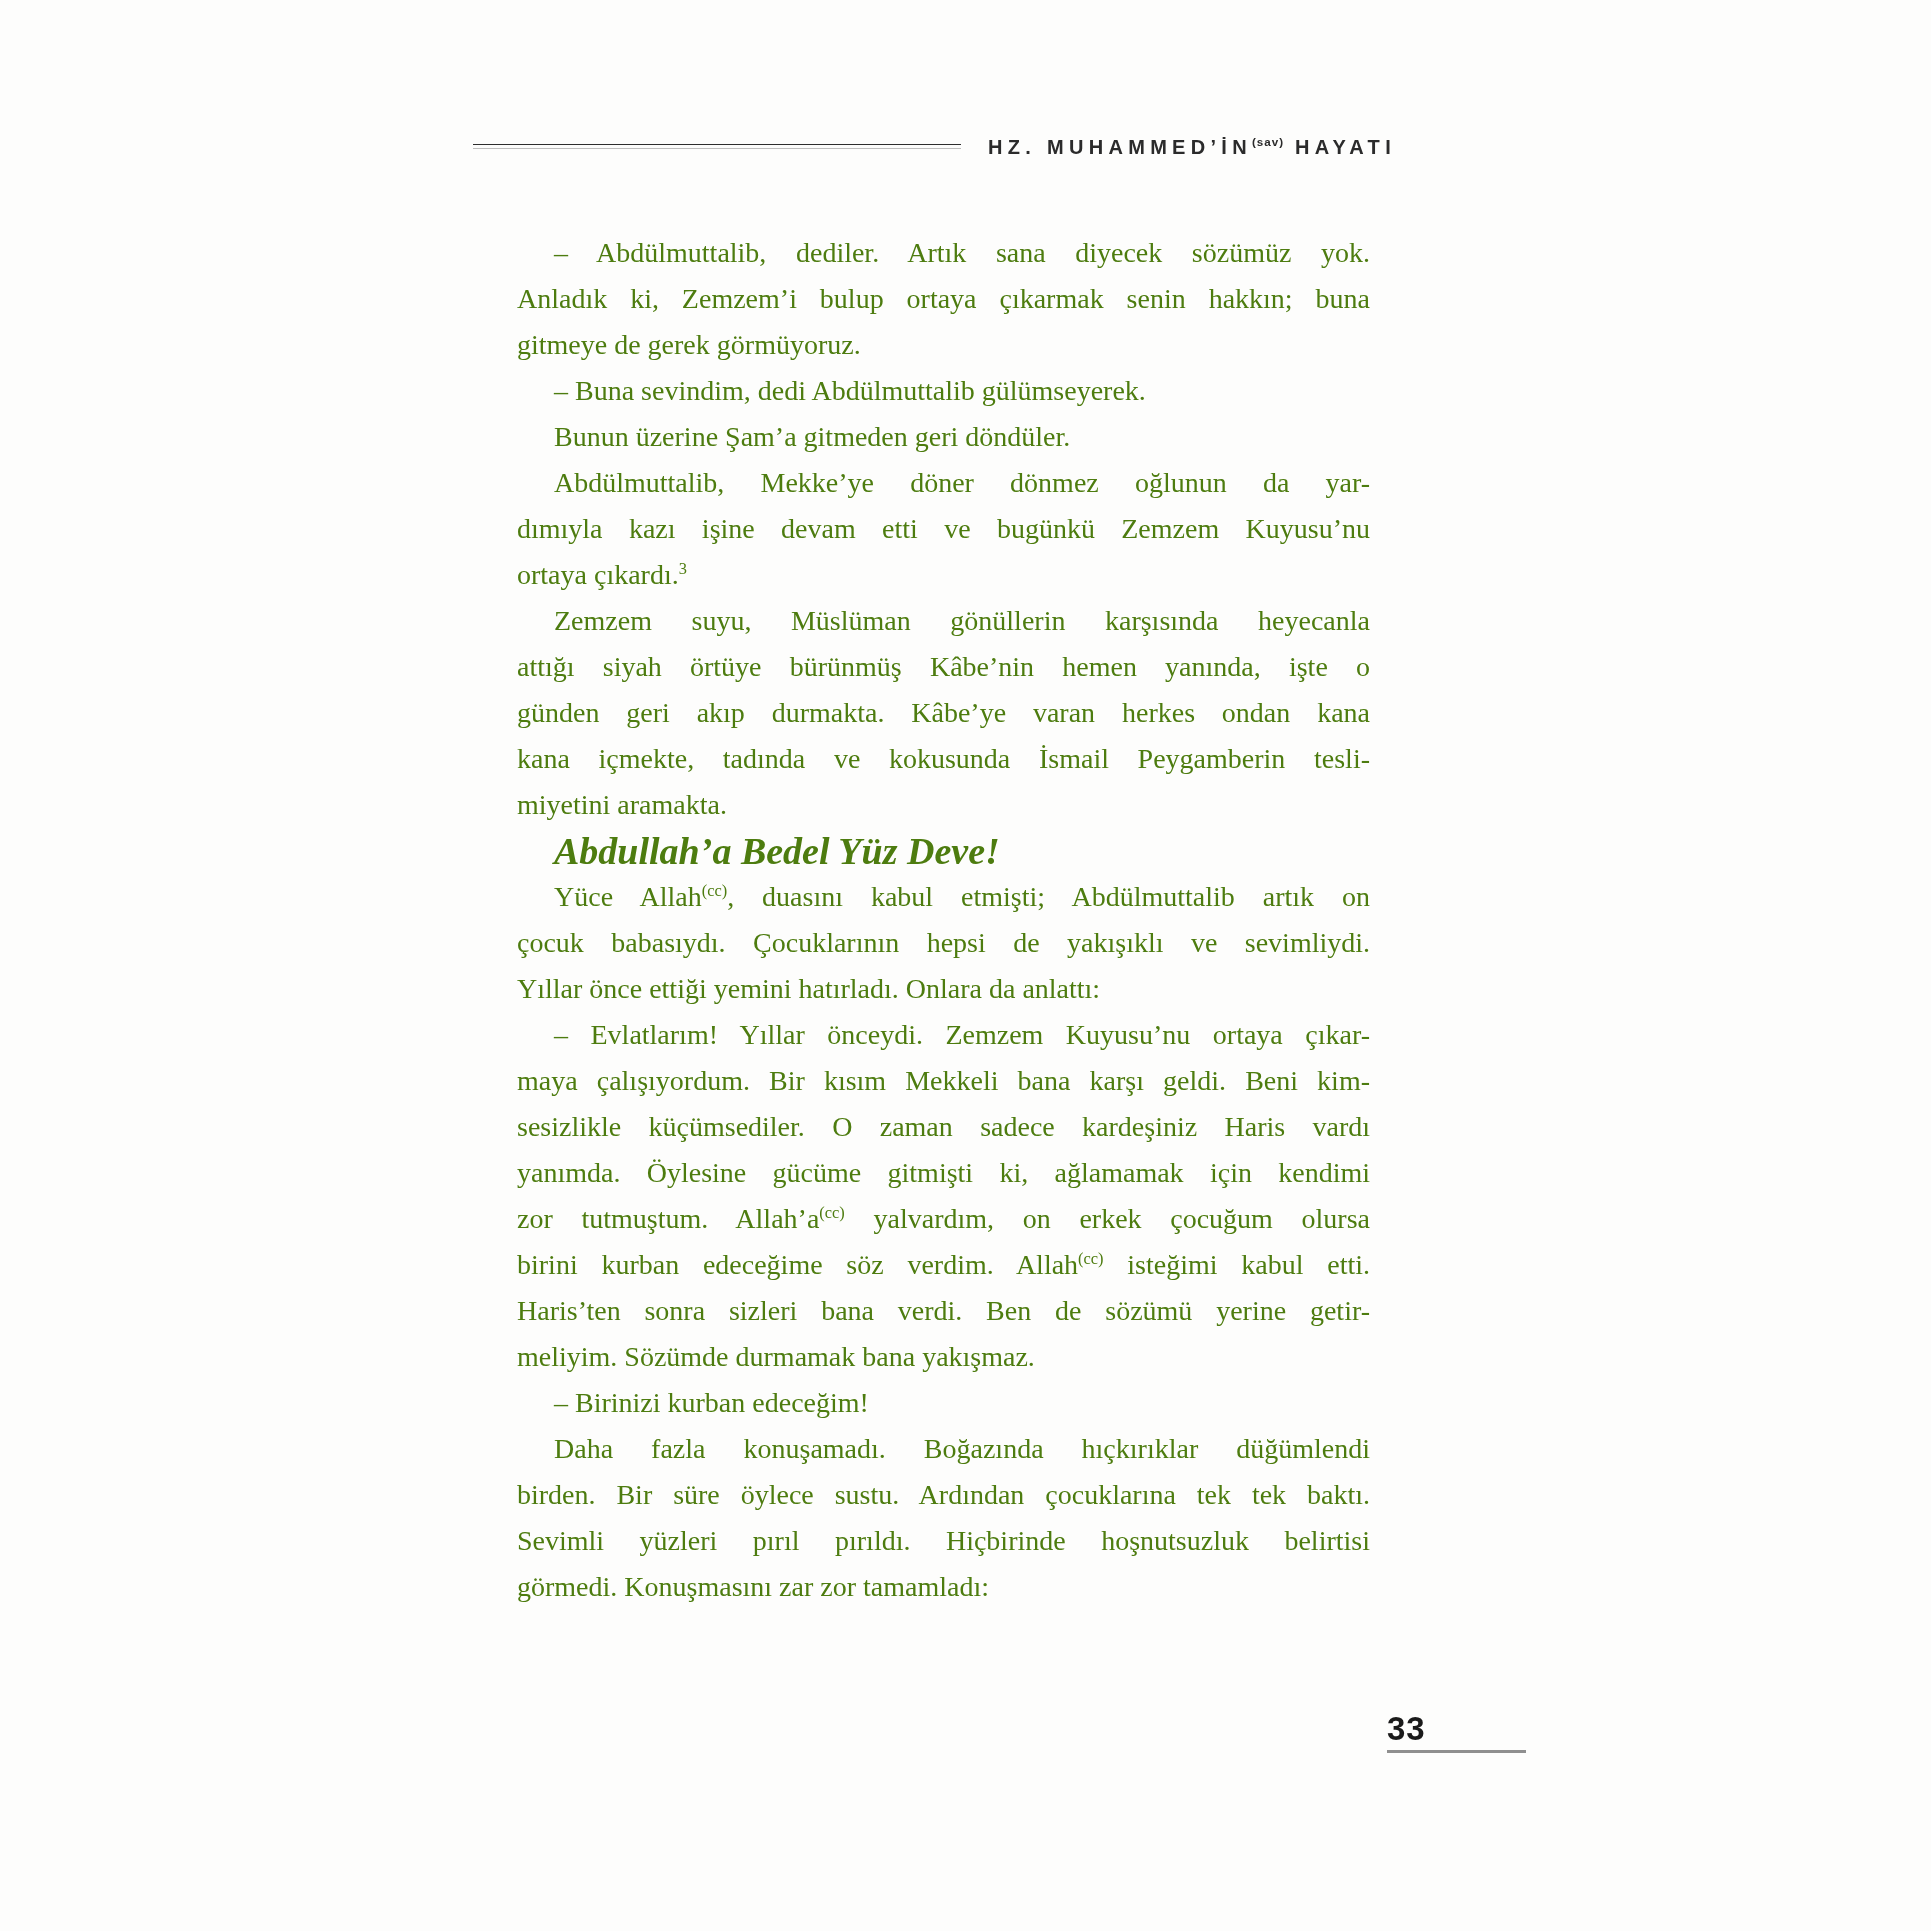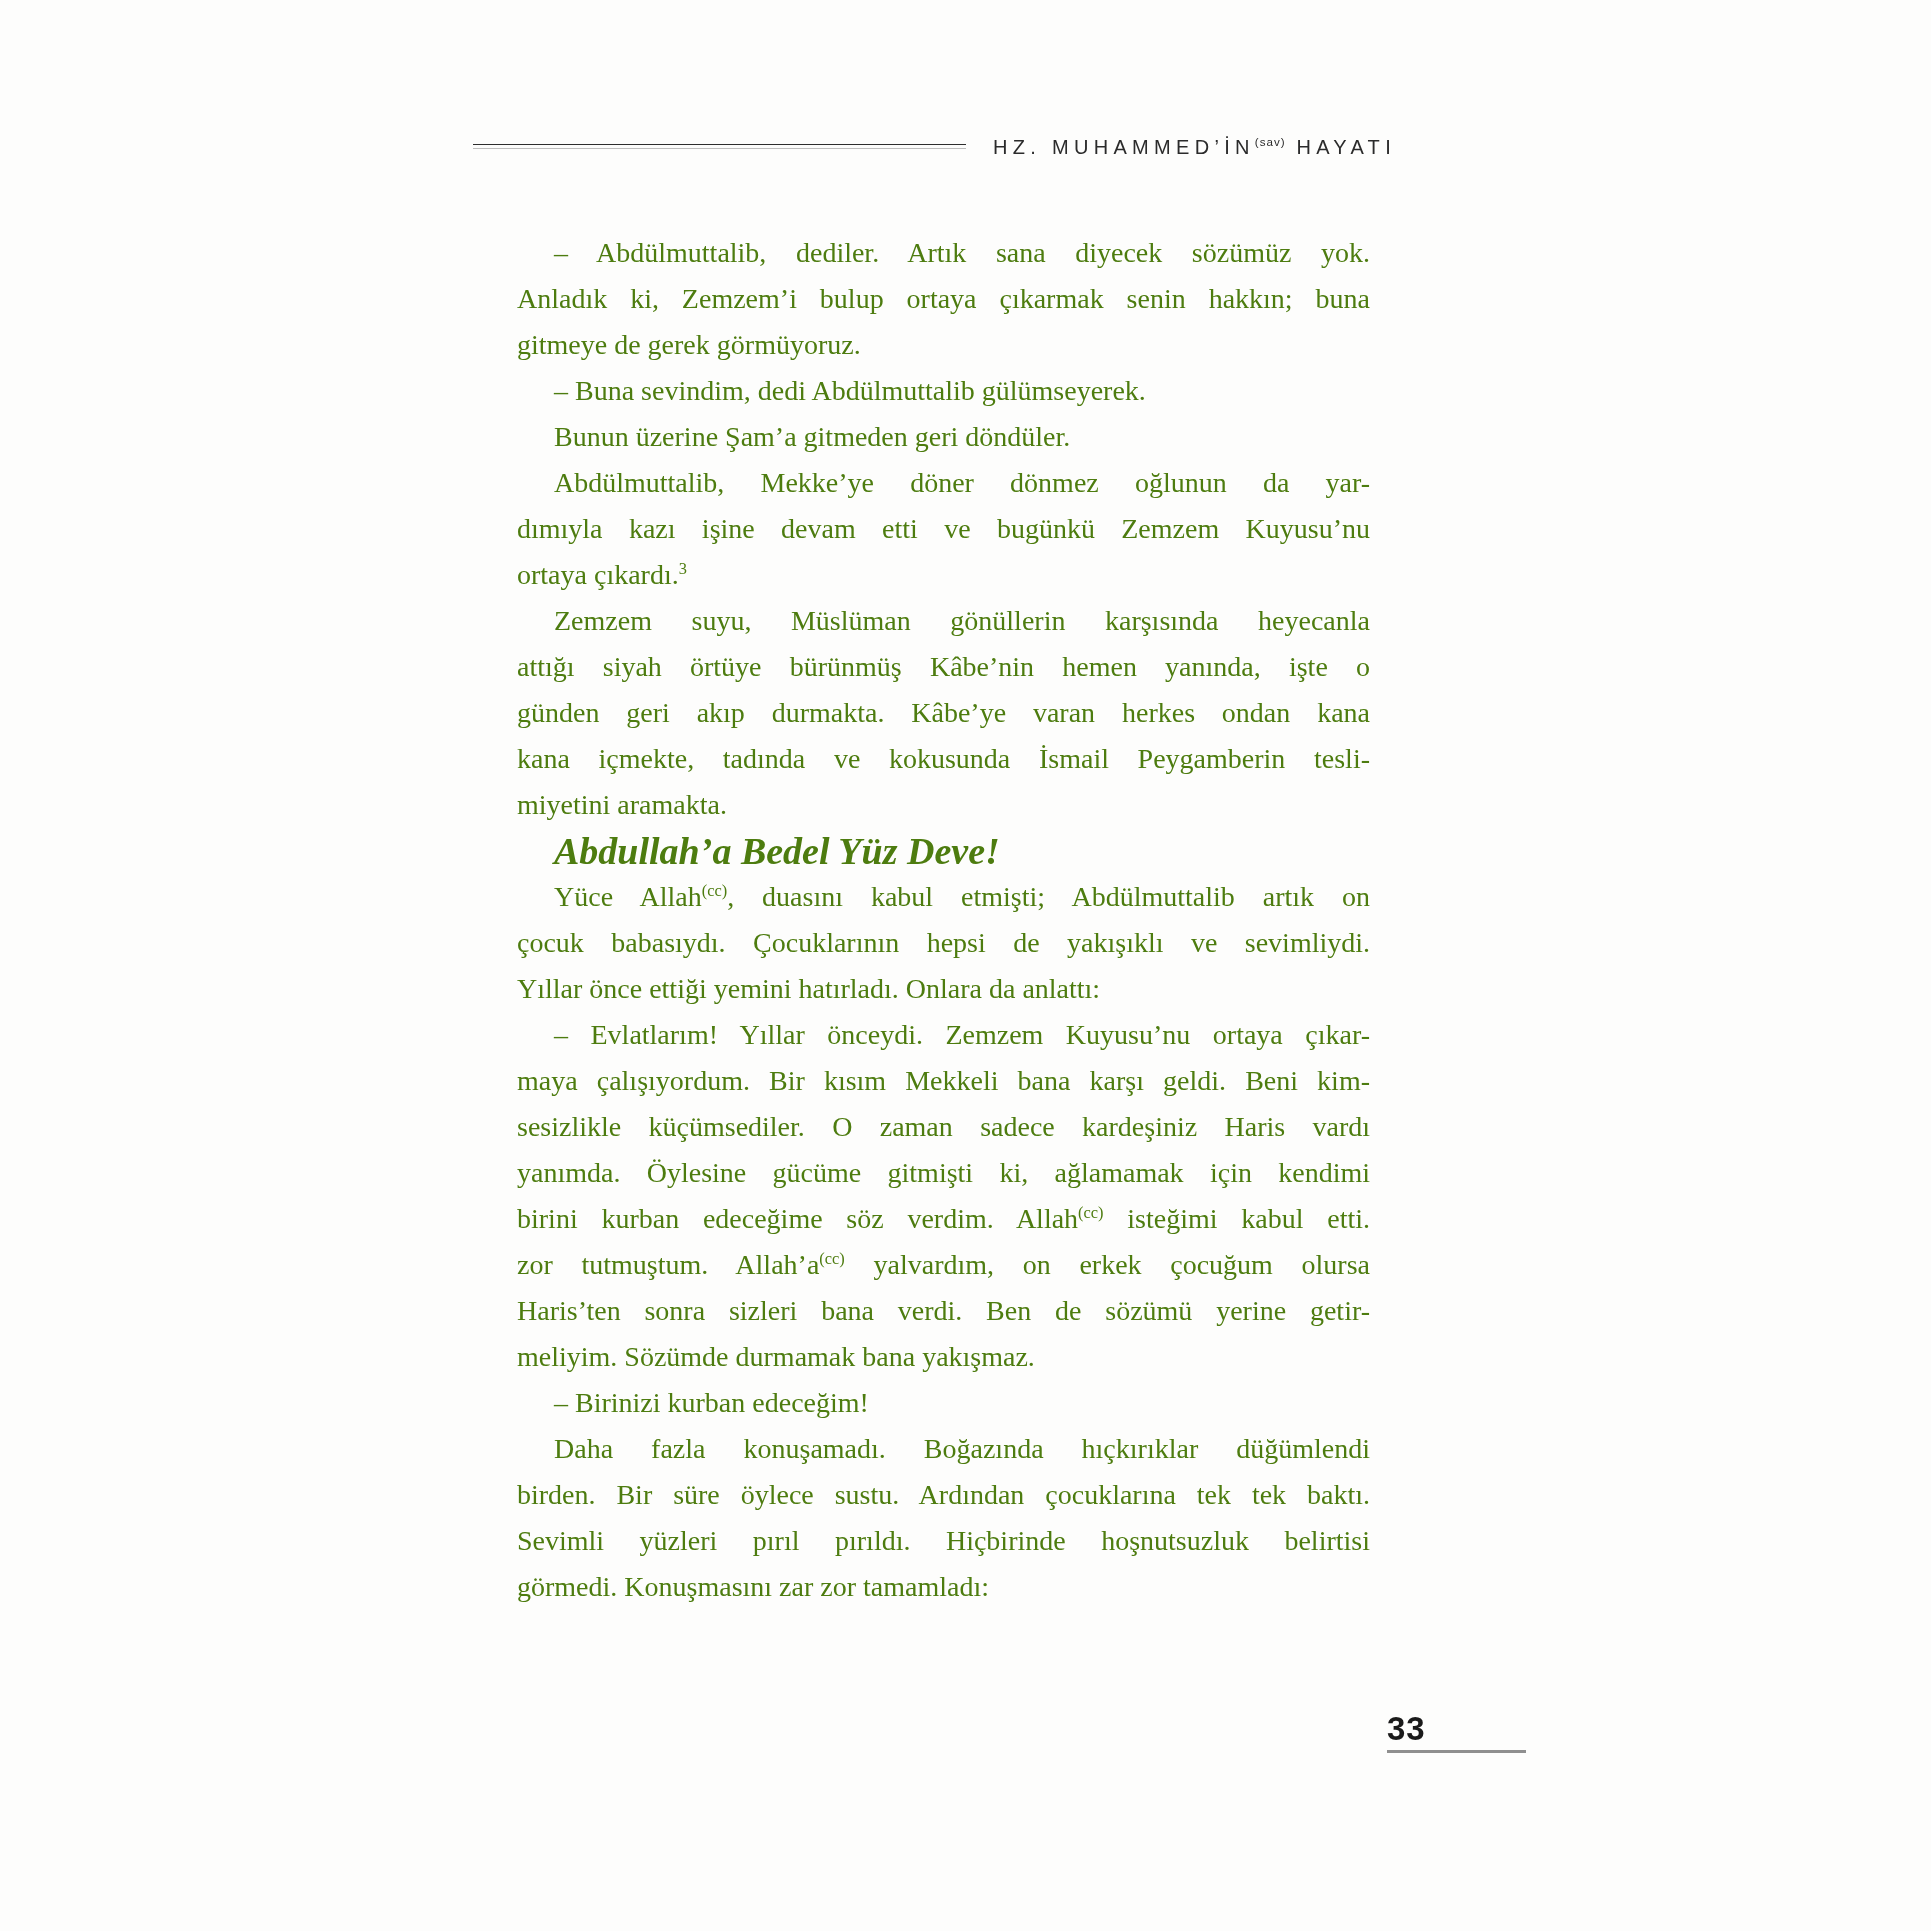--- a/index.html
+++ b/index.html
@@ -29,21 +29,21 @@
     border-bottom: 1px solid #bdbdbd;
     margin-right: 27px;
   }
   .header-title {
     flex: 0 0 auto;
     font-family: "Liberation Sans", sans-serif;
     font-size: 20px;
     letter-spacing: 5.3px;
     color: #2b2b2b;
     white-space: nowrap;
-    font-weight: 400;
+    font-weight: 700;
     text-align: right;
   }
   .header-title sup {
     font-size: 11.6px;
     letter-spacing: 1px;
     vertical-align: super;
   }
 
   
   .text-block {
@@ -134,22 +134,22 @@
       <div class="para body">
         <div class="line first">Yüce Allah<sup>(cc)</sup>, duasını kabul etmişti; Abdülmuttalib artık on</div>
         <div class="line">çocuk babasıydı. Çocuklarının hepsi de yakışıklı ve sevimliydi.</div>
         <div class="line last">Yıllar önce ettiği yemini hatırladı. Onlara da anlattı:</div>
       </div>
       <div class="para body">
         <div class="line first">– Evlatlarım! Yıllar önceydi. Zemzem Kuyusu’nu ortaya çıkar-</div>
         <div class="line">maya çalışıyordum. Bir kısım Mekkeli bana karşı geldi. Beni kim-</div>
         <div class="line">sesizlikle küçümsediler. O zaman sadece kardeşiniz Haris vardı</div>
         <div class="line">yanımda. Öylesine gücüme gitmişti ki, ağlamamak için kendimi</div>
+        <div class="line">zor tutmuştum. Allah’a<sup>(cc)</sup> yalvardım, on erkek çocuğum olursa</div>
         <div class="line">birini kurban edeceğime söz verdim. Allah<sup>(cc)</sup> isteğimi kabul etti.</div>
-        <div class="line">zor tutmuştum. Allah’a<sup>(cc)</sup> yalvardım, on erkek çocuğum olursa</div>
         <div class="line">Haris’ten sonra sizleri bana verdi. Ben de sözümü yerine getir-</div>
         <div class="line last">meliyim. Sözümde durmamak bana yakışmaz.</div>
       </div>
       <div class="para body">
         <div class="line first last">– Birinizi kurban edeceğim!</div>
       </div>
       <div class="para body">
         <div class="line first">Daha fazla konuşamadı. Boğazında hıçkırıklar düğümlendi</div>
         <div class="line">birden. Bir süre öylece sustu. Ardından çocuklarına tek tek baktı.</div>
         <div class="line">Sevimli yüzleri pırıl pırıldı. Hiçbirinde hoşnutsuzluk belirtisi</div>

